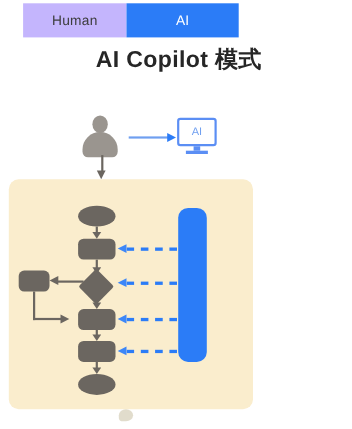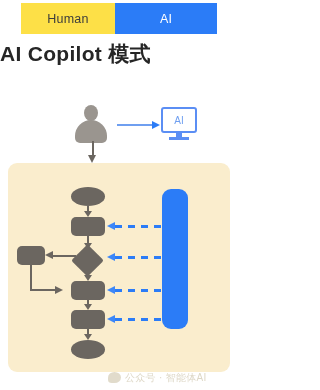--- a/index.html
+++ b/index.html
@@ -29,36 +29,36 @@
     height: 100%;
     display: flex;
     align-items: center;
     justify-content: center;
     font-size: 12.5px;
     letter-spacing: .2px;
     box-sizing: border-box;
   }
   .legend-human {
     width: 94px;
-    background: #fde047;
+    background: #c4b5fd;
     color: #3c3c3c;
   }
   .legend-ai {
     width: 102px;
     background: #2b7cf7;
     color: #ffffff;
   }
 
   
   .title {
     position: absolute;
     left: 0;
     top: 40px;
     width: 238px;
-    text-align: left;
+    text-align: right;
     font-size: 21px;
     font-weight: bold;
     color: #262626;
     letter-spacing: .3px;
   }
 
   
   .actor-row {
     position: absolute;
     left: 0;
@@ -493,14 +493,13 @@
   </div>
   <div class="assist a4">
     <div class="head"></div>
     <div class="dash"></div>
   </div>
 
 </div>
 
 <div class="watermark">
   <div class="wm-icon"></div>
-  <div class="wm-text">公众号 · 智能体AI</div>
 </div>
 
 </body></html>

